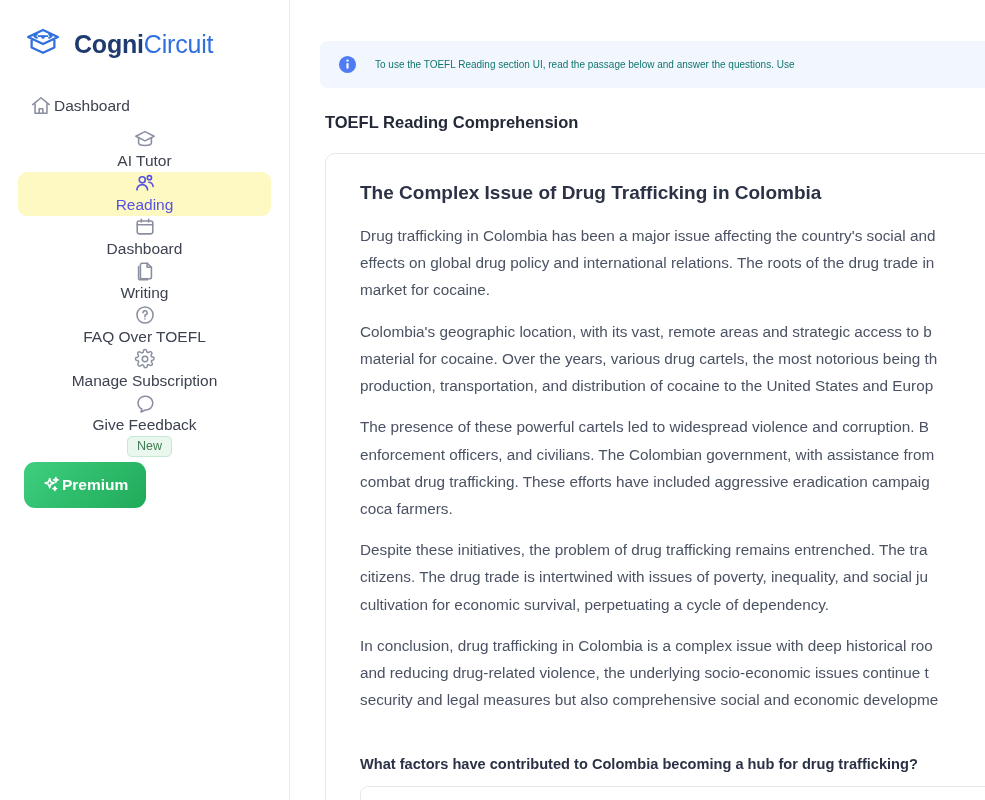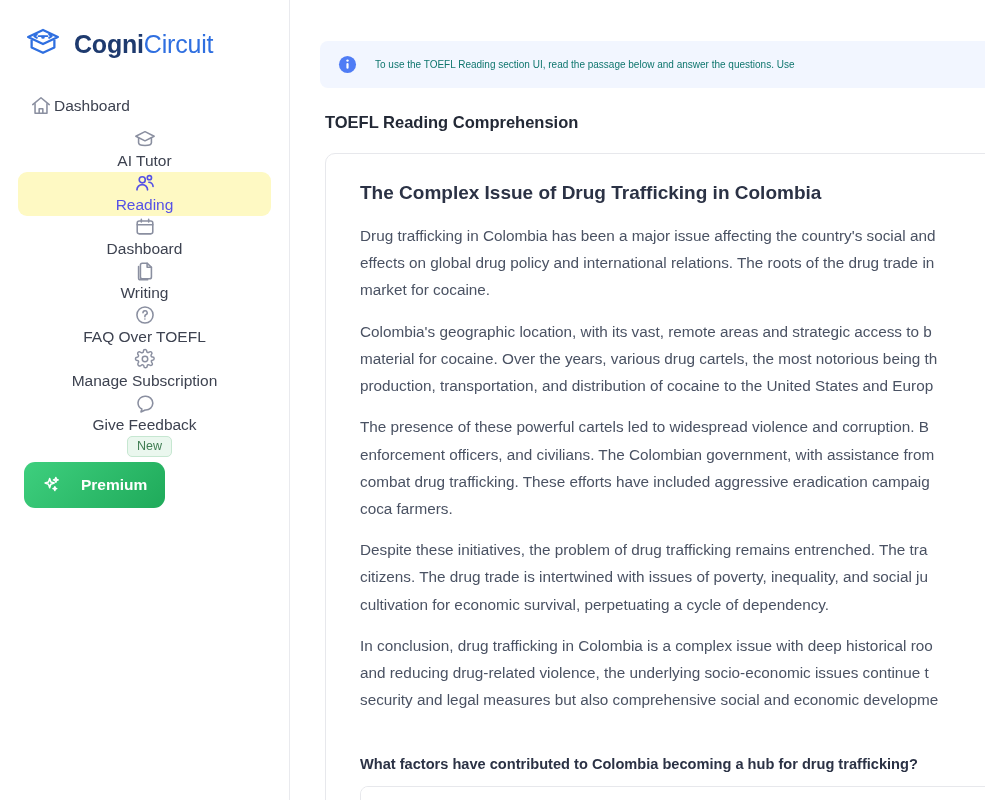--- a/index.html
+++ b/index.html
@@ -78,21 +78,21 @@
     border: 1px solid #c6e7d1;
     border-radius: 5px;
     padding: 3px 9px;
     line-height: 1;
   }
 
   .premium-btn {
     margin: 26px 0 0 24px;
     display: inline-flex;
     align-items: center;
-    gap: 19px;
+    gap: 0;
     height: 46px;
     padding: 0 18px;
     border: none;
     border-radius: 11px;
     background: linear-gradient(135deg, #3ecf7e 0%, #1faa5a 100%);
     color: #ffffff;
     font-size: 15.5px;
     font-weight: 700;
     cursor: pointer;
     font-family: inherit;

